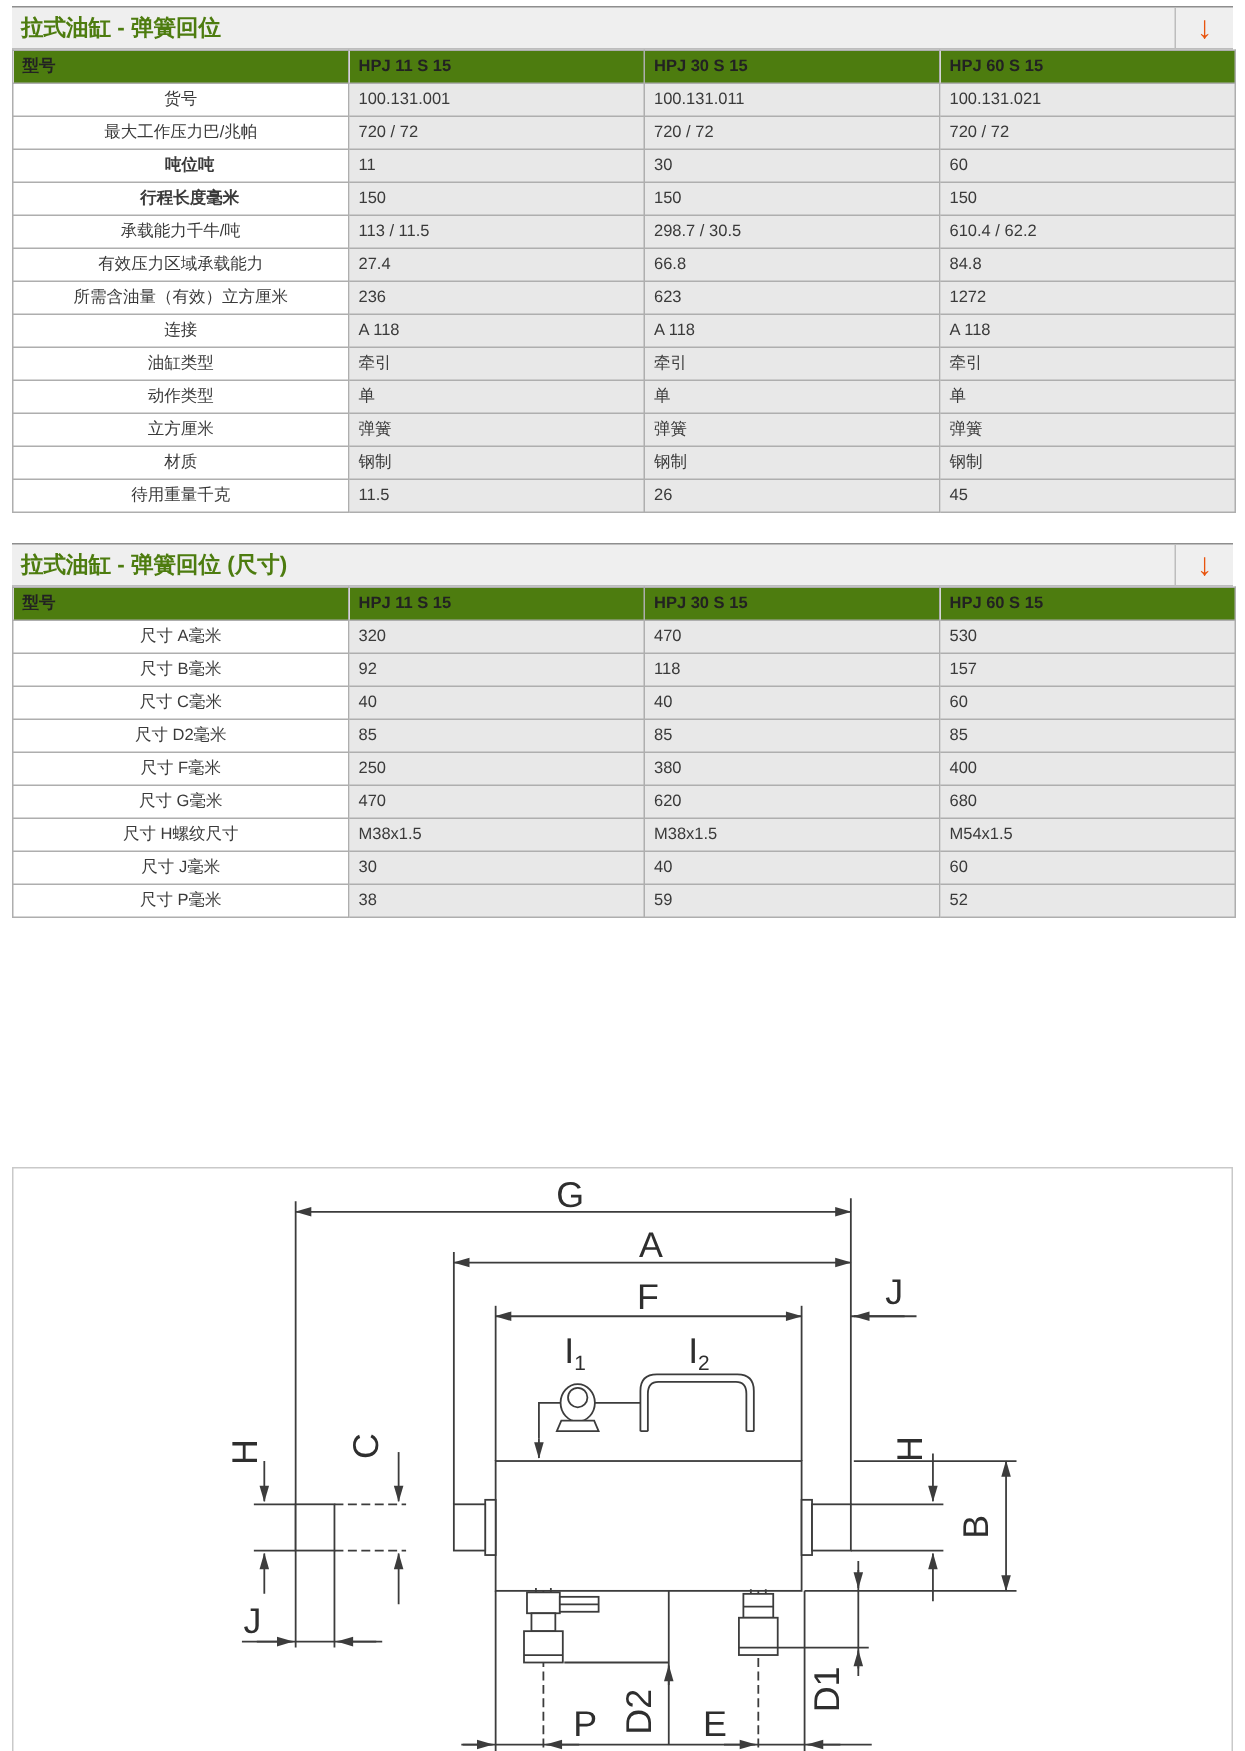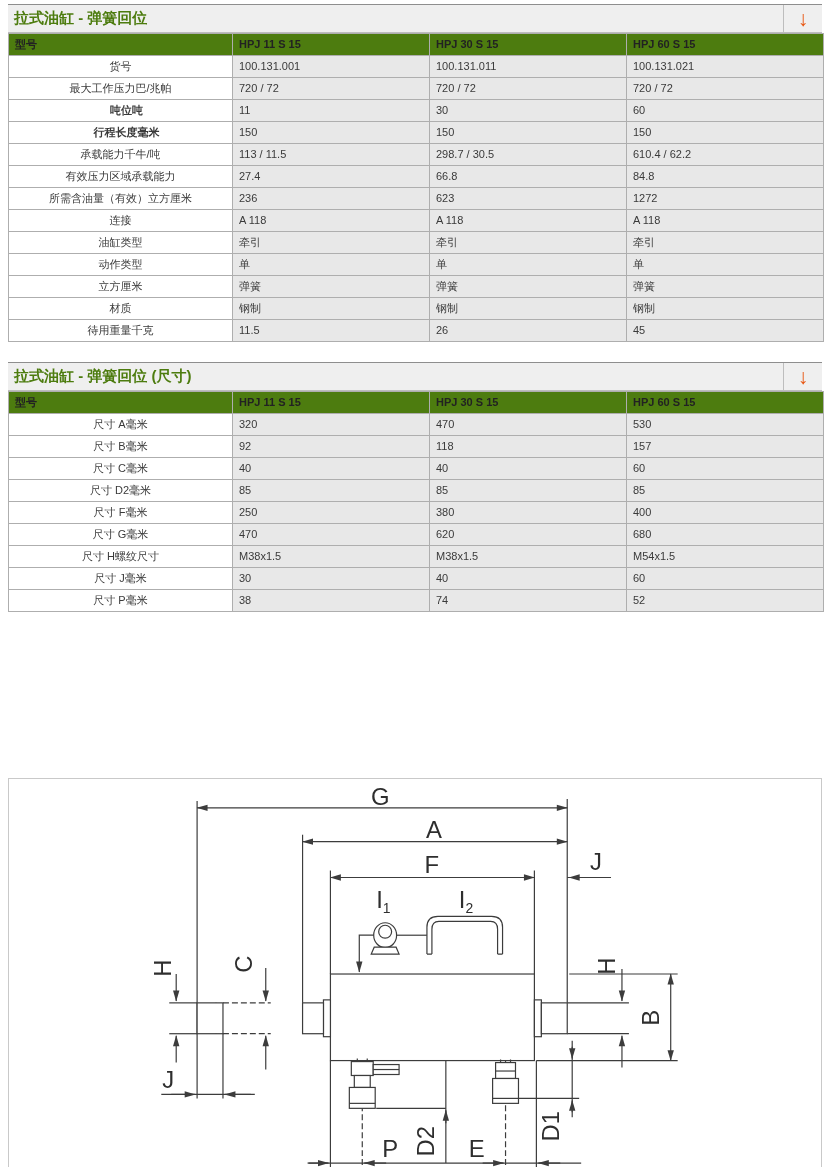--- a/index.html
+++ b/index.html
@@ -314,21 +314,21 @@
           <td class="value-cell">60</td>
         </tr>
         <tr>
           <td class="label-cell">
             <div class="cellflex">
               <span>尺寸 P</span>
               <span class="unit">毫米</span>
             </div>
           </td>
           <td class="value-cell">38</td>
-          <td class="value-cell">74</td>
+          <td class="value-cell">59</td>
           <td class="value-cell">52</td>
         </tr>
       </tbody>
   </table>
 
   <div class="diagram-panel">
     <svg width="812" height="396" viewBox="0 0 814 398">
       <defs>
         <marker id="arw" viewBox="0 0 12 8" refX="11" refY="4" markerWidth="12" markerHeight="8" markerUnits="userSpaceOnUse" orient="auto-start-reverse">
           <path d="M0.5,0.8 L11.5,4 L0.5,7.2 Z" fill="#3c3c3c"></path>

